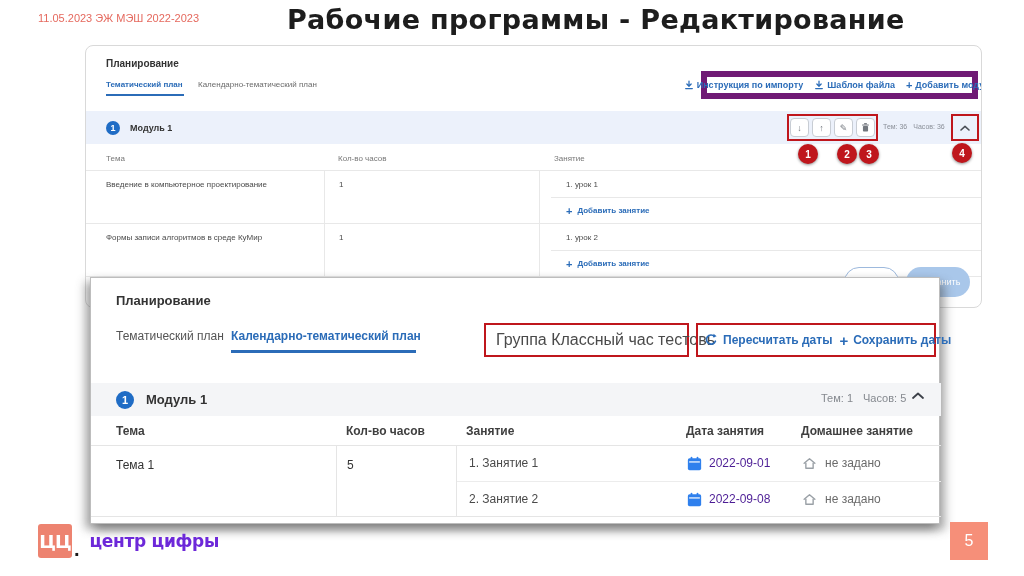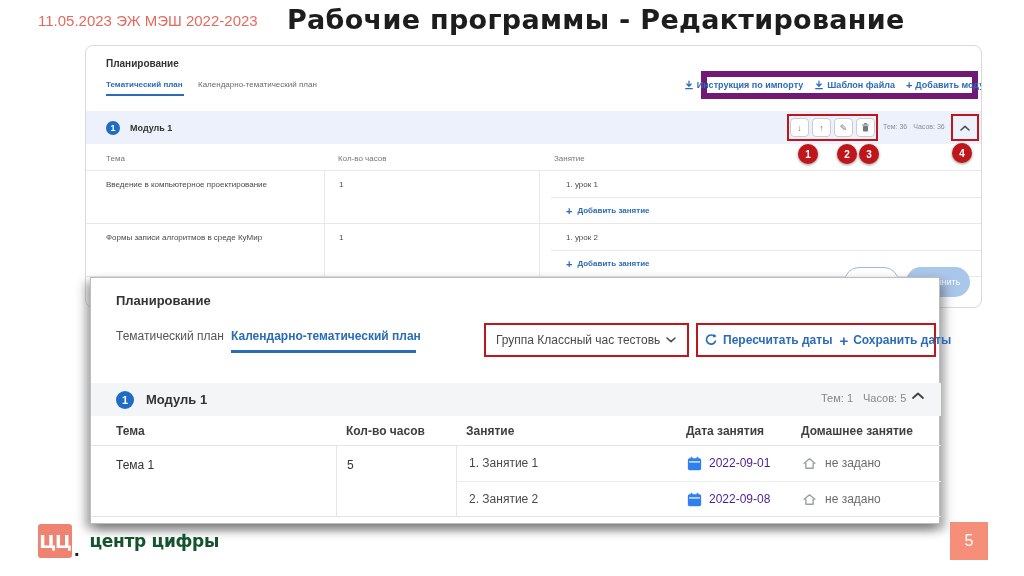--- a/index.html
+++ b/index.html
@@ -1,21 +1,21 @@
 <!DOCTYPE html>
 <html><head>
 <meta charset="utf-8">
 <style>
   * { margin:0; padding:0; box-sizing:border-box; }
   html,body { width:1024px; height:576px; overflow:hidden; background:#fff;
     font-family:"Liberation Sans", sans-serif; }
   .slide { position:relative; width:1024px; height:576px; background:#fff; }
 
   
-  .date-label { position:absolute; left:38px; top:12px; font-size:15px; color:#e5695e; }
+  .date-label { position:absolute; left:38px; top:12px; font-size:11px; color:#e5695e; }
   .page-title { position:absolute; left:287px; top:4px; font-size:27px; font-weight:700;
     color:#1d1d1d; font-family:"DejaVu Sans", sans-serif; letter-spacing:.3px; white-space:nowrap; }
 
   
   .card1 { position:absolute; left:85px; top:45px; width:897px; height:263px;
     background:#fff; border:1px solid #d9d9d9; border-radius:8px; overflow:hidden; }
   .c1-heading { position:absolute; left:20px; top:12px; font-size:10px; font-weight:700; color:#333; }
   .c1-tab1 { position:absolute; left:20px; top:34px; font-size:8px; font-weight:700; color:#2b6cb8; }
   .c1-tab2 { position:absolute; left:112px; top:34px; font-size:8px; color:#6b6b6b; }
   .c1-underline { position:absolute; left:20px; top:48px; width:78px; height:2px; background:#2b6cb8; }
@@ -58,21 +58,21 @@
 
   
   .card2 { position:absolute; left:90px; top:277px; width:850px; height:247px; background:#fff;
     border:1px solid #bdbdbd; box-shadow:-5px 5px 9px rgba(70,70,70,.45), 5px 6px 9px rgba(70,70,70,.45); }
   .c2-heading { position:absolute; left:25px; top:15px; font-size:13px; font-weight:700; color:#333; }
   .c2-tab1 { position:absolute; left:25px; top:51px; font-size:12px; color:#555; }
   .c2-tab2 { position:absolute; left:140px; top:51px; font-size:12px; font-weight:700; color:#2b6cb8; }
   .c2-underline { position:absolute; left:140px; top:72px; width:185px; height:3px; background:#2b6cb8; }
   .c2-dropbox { position:absolute; left:393px; top:45px; width:205px; height:34px; border:2px solid #bf161c;
     display:flex; align-items:center; justify-content:space-between; padding:0 10px;
-    font-size:12px; color:#4a4a4a; white-space:nowrap; cursor:pointer; }
+    font-size:16px; color:#4a4a4a; white-space:nowrap; cursor:pointer; }
   .c2-actbox { position:absolute; left:605px; top:45px; width:240px; height:34px; border:2px solid #bf161c;
     display:flex; align-items:center; gap:7px; padding:0 6px; color:#2b6cb8; font-size:12px; font-weight:700;
     white-space:nowrap; }
   .c2-actbox .act { display:flex; align-items:center; gap:5px; cursor:pointer; }
   .c2-actbox .plus { font-size:15px; }
   .c2-modbar { position:absolute; left:0; top:105px; width:850px; height:33px; background:#f4f5f7;
     display:flex; align-items:center; }
   .c2-modcircle { width:18px; height:18px; border-radius:50%; background:#1f6cc5; color:#fff; font-size:11px;
     font-weight:700; display:flex; align-items:center; justify-content:center; margin-left:25px; }
   .c2-modtitle { margin-left:12px; font-size:13px; font-weight:600; color:#333; }
@@ -96,21 +96,21 @@
   .c2-sub .ldate { position:absolute; left:252px; top:10px; color:#4c1d95; }
   .c2-sub .home { position:absolute; left:345px; top:10px; }
   .c2-sub .lhw { position:absolute; left:368px; top:10px; color:#6b6b6b; }
 
   
   .logo { position:absolute; left:38px; top:523px; display:flex; align-items:center; height:36px; }
   .logo-sq { width:34px; height:34px; background:#ed8370; border-radius:3px; display:flex; align-items:center;
     justify-content:center; color:#fff; font-size:18px; font-weight:700; font-family:"DejaVu Sans",sans-serif;
     letter-spacing:-1px; }
   .logo-dot { align-self:flex-end; color:#1a1a1a; font-size:20px; font-weight:700; line-height:12px; margin:0 4px 4px 2px; }
-  .logo-name { font-size:17px; font-weight:700; color:#14532d; font-family:"DejaVu Sans",sans-serif;
+  .logo-name { font-size:17px; font-weight:700; color:#6d28d9; font-family:"DejaVu Sans",sans-serif;
     letter-spacing:-.3px; margin-left:6px; }
   .page-num { position:absolute; left:950px; top:522px; width:38px; height:38px; background:#f68f79;
     color:#fff; font-size:16px; display:flex; align-items:center; justify-content:center; }
 
   svg { display:block; }
 </style>
 </head>
 <body>
 
 <div class="slide">

